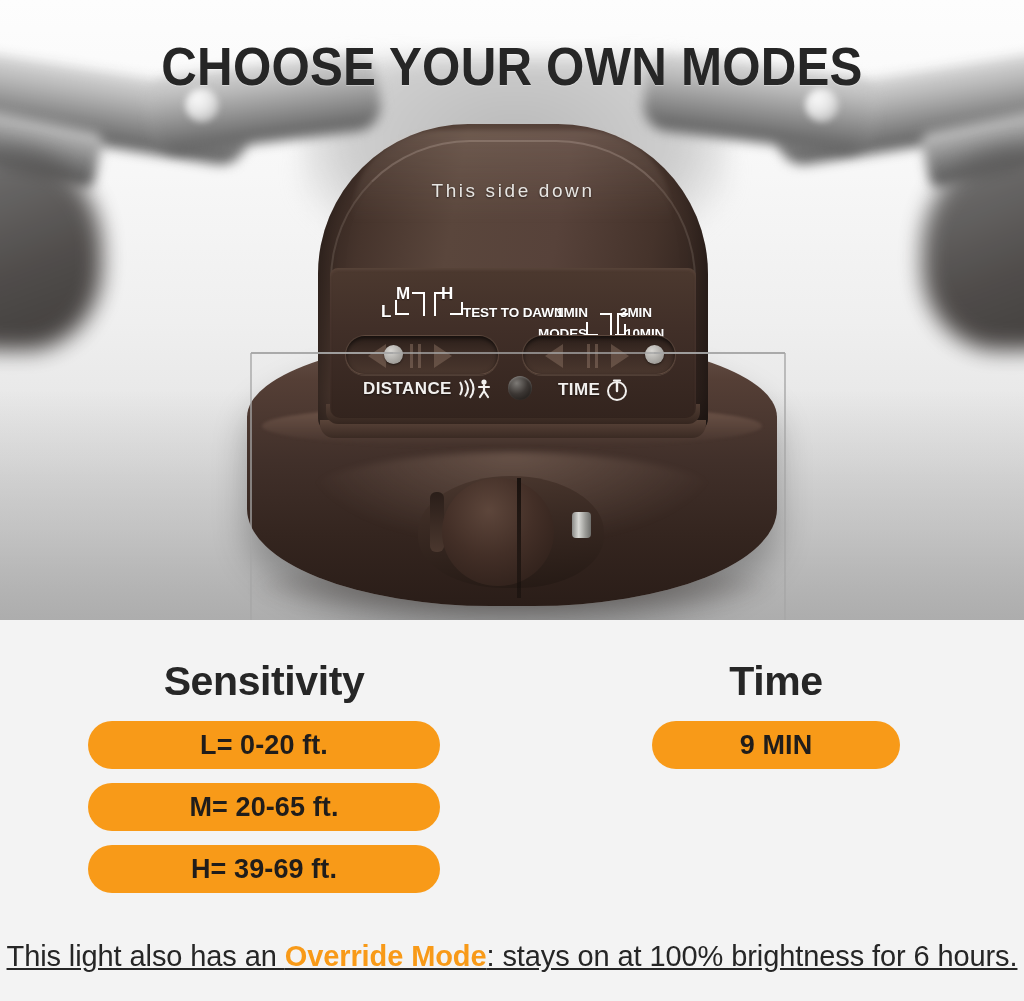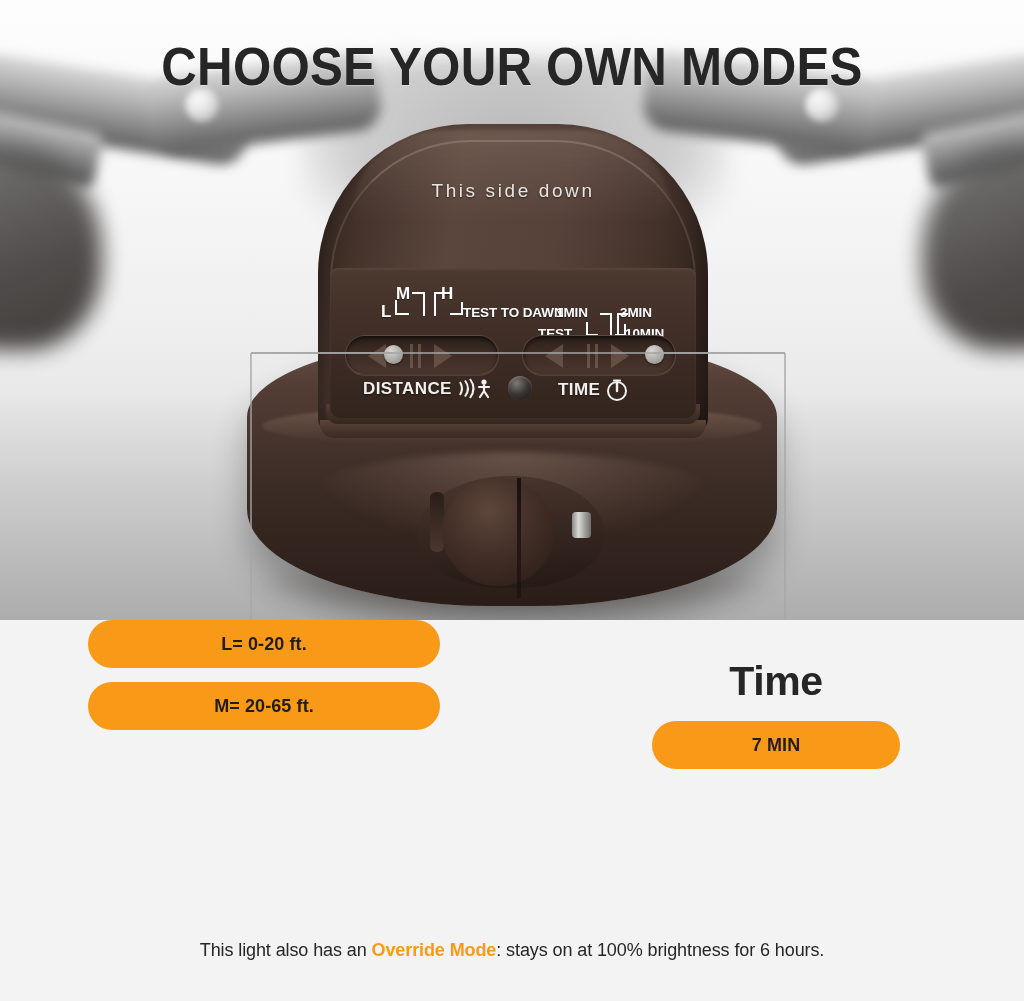--- a/index.html
+++ b/index.html
@@ -229,26 +229,26 @@
   .col { position:absolute; }
   .col-sens { left:88px; top:0; width:352px; }
   .col-time { left:652px; top:0; width:248px; }
   .col-head {
     text-align:center; font-size:41px; font-weight:bold; color:#262626;
     letter-spacing:-.4px; margin-top:38px; margin-bottom:16px;
   }
   .pill {
     height:48px; border-radius:24px; background:#f89a18;
     display:flex; align-items:center; justify-content:center;
-    color:#201d1b; font-size:18px; font-weight:bold; letter-spacing:.1px;
+    color:#201d1b; font-size:27px; font-weight:bold; letter-spacing:.1px;
     margin-bottom:14px;
   }
   .footer {
     position:absolute; left:0; top:320px; width:1024px; text-align:center;
-    font-size:18px; color:#262626; letter-spacing:-.1px; white-space:nowrap;
+    font-size:29px; color:#262626; letter-spacing:-.1px; white-space:nowrap;text-decoration:underline;
   }
   .footer b { color:#f89a18; font-weight:bold; }
 </style>
 </head>
 <body>
 
 <div class="photo">
   <div class="center-blur"></div>
 
   <div class="arm arm-L1"></div>
@@ -294,21 +294,21 @@
 
       <div class="bracket" style="left:55px; top:22px; width:14px; height:15px; border-left-width:2.5px; border-bottom-width:2.5px;"></div>
       <div class="bracket" style="left:72px; top:14px; width:13px; height:24px; border-right-width:2.5px; border-top-width:2.5px;"></div>
       <div class="bracket" style="left:94px; top:14px; width:13px; height:24px; border-left-width:2.5px; border-top-width:2.5px;"></div>
       <div class="bracket" style="left:110px; top:24px; width:13px; height:13px; border-right-width:2.5px; border-bottom-width:2.5px;"></div>
     </div>
 
     <div class="marks" style="left:520px; width:190px;margin-top:21px;">
       <span class="mk sm" style="left:36px; top:6px;">1MIN</span>
       <span class="mk sm" style="left:100px; top:6px;">3MIN</span>
-      <span class="mk sm" style="left:18px; top:27px;">TEST</span>
+      <span class="mk sm" style="left:18px; top:27px;">MODES</span>
       <span class="mk sm" style="left:105px; top:27px;">10MIN</span>
       <div class="bracket" style="left:66px; top:23px; width:12px; height:14px; border-left-width:2.5px; border-bottom-width:2.5px;"></div>
       <div class="bracket" style="left:80px; top:14px; width:12px; height:24px; border-right-width:2.5px; border-top-width:2.5px;"></div>
       <div class="bracket" style="left:97px; top:14px; width:11px; height:24px; border-left-width:2.5px; border-top-width:2.5px;"></div>
       <div class="bracket" style="left:95px; top:25px; width:11px; height:12px; border-right-width:2.5px; border-bottom-width:2.5px;"></div>
     </div>
 
     <div class="slider-well well-L">
       <div class="arrow-l" style="left:22px;"></div>
       <div class="tick2" style="left:64px;"></div>
@@ -359,25 +359,27 @@
 
   <path d="M393 353 L251 353" stroke="#a6a6a6" stroke-width="1.4" fill="none"></path>
   <path d="M654 353 L785 353" stroke="#a6a6a6" stroke-width="1.4" fill="none"></path>
   <circle cx="251" cy="640" r="9" fill="#8f8f8f"></circle>
   <circle cx="785" cy="638" r="9" fill="#8f8f8f"></circle>
 </svg>
 
 <div class="info">
 
   <div class="col col-sens">
+    <div class="col-head">Sensitivity</div>
     <div class="pill">L= 0-20 ft.</div>
     <div class="pill">M= 20-65 ft.</div>
+    <div class="pill">H= 39-69 ft.</div>
   </div>
 
   <div class="col col-time">
     <div class="col-head">Time</div>
-    <div class="pill">7 MIN</div>
+    <div class="pill">9 MIN</div>
   </div>
 
   <div class="footer">
     <span>This light also has an </span><b>Override Mode</b><span>: stays on at 100% brightness for 6 hours.</span>
   </div>
 </div>
 
 </body></html>

